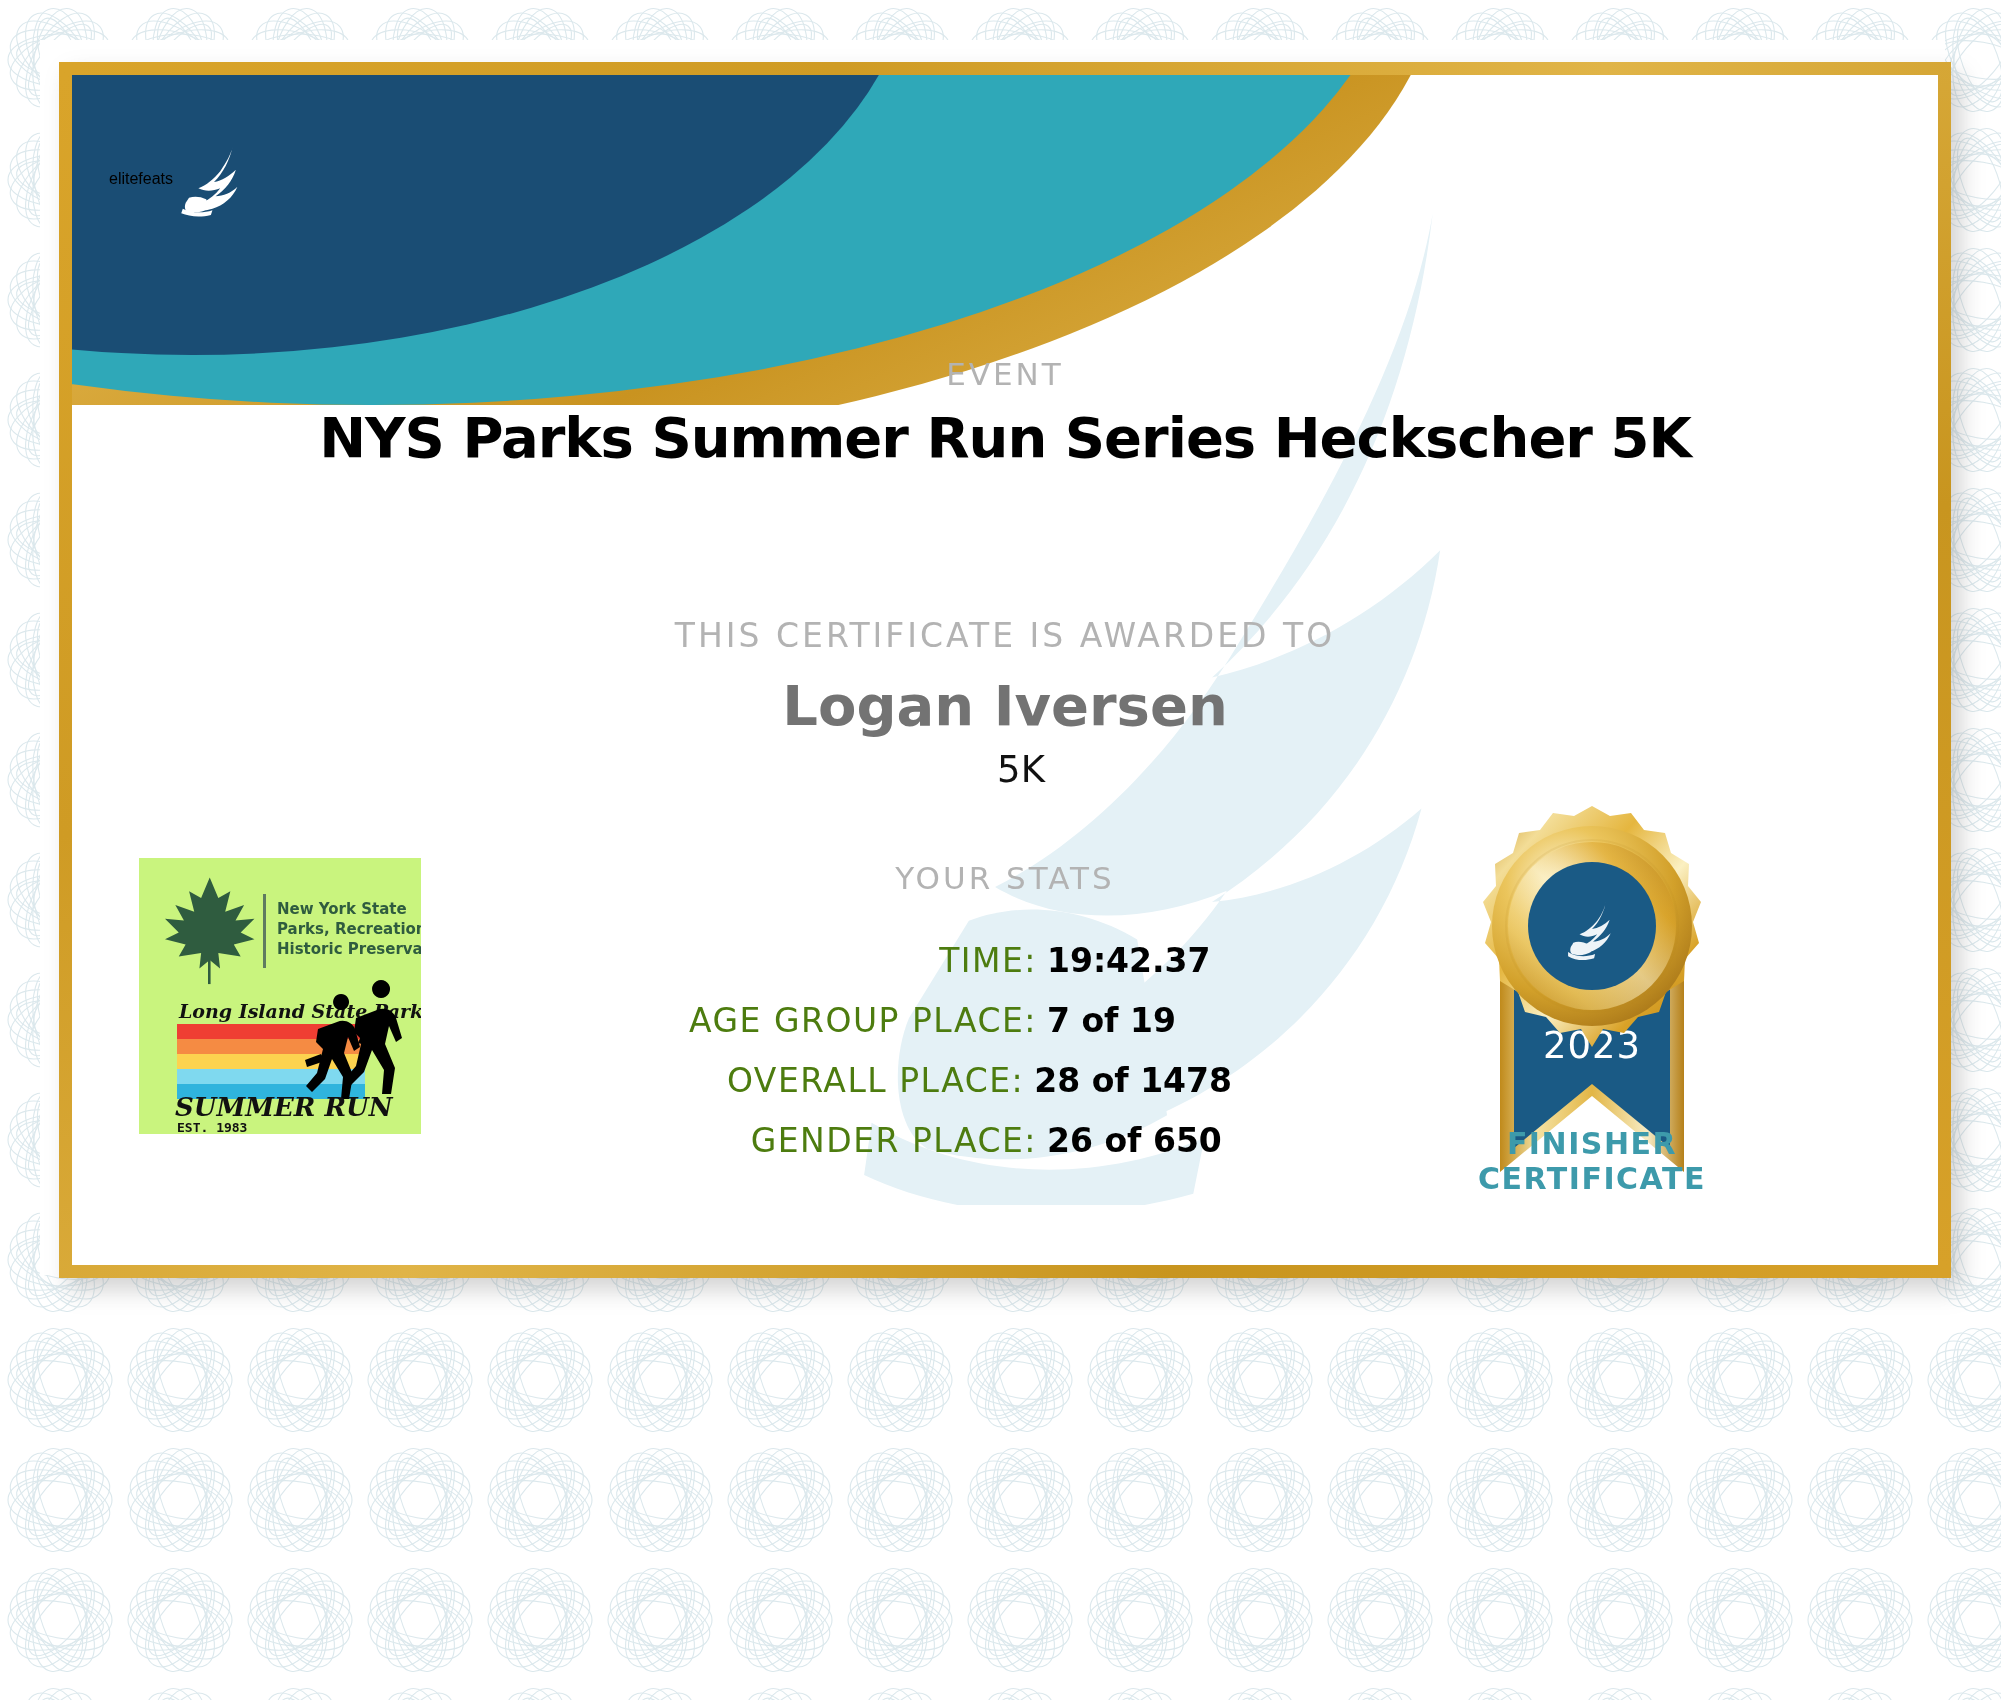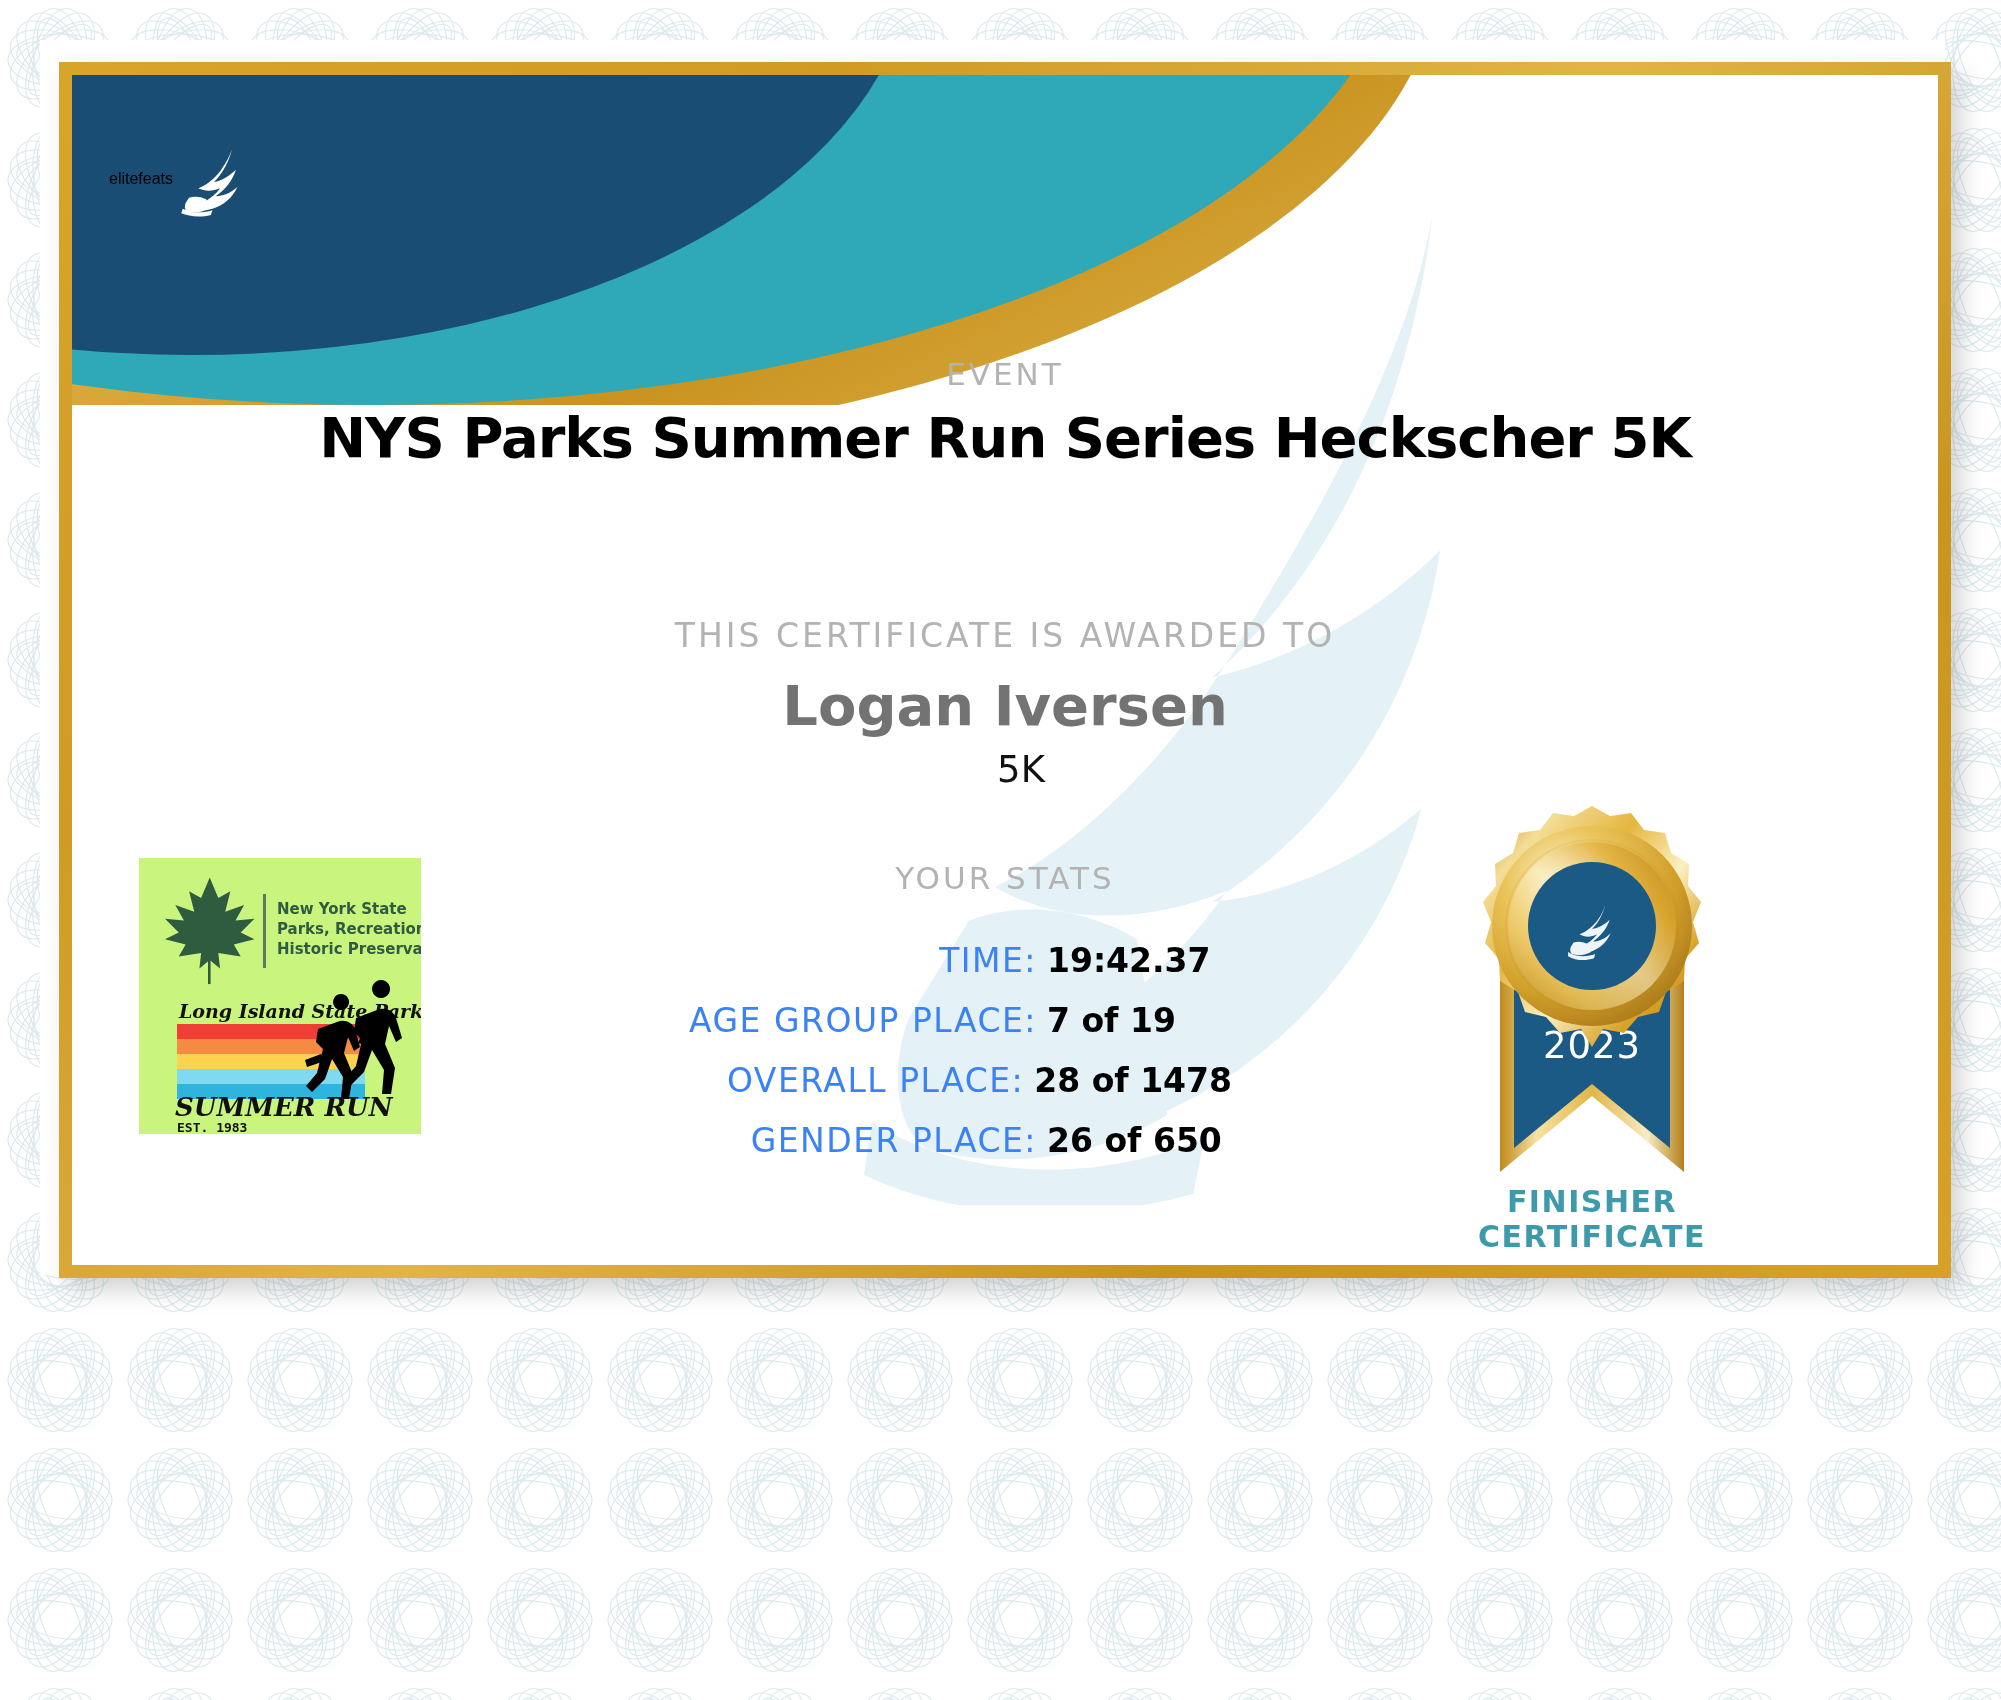--- a/index.html
+++ b/index.html
@@ -146,21 +146,21 @@
     width: 1160px;
   }
   .stat-row {
     display: flex;
     align-items: baseline;
     justify-content: flex-end;
     margin-bottom: 16px;
     height: 44px;
   }
   .stat-label {
-    color: #3b82f6;
+    color: #4d7c0f;
     font-size: 33px;
     letter-spacing: 1.5px;
     font-family: "DejaVu Sans", sans-serif;
     font-weight: 400;
     text-align: center;
     white-space: nowrap;
   }
   .stat-value {
     color: #000000;
     font-size: 33px;
@@ -189,21 +189,21 @@
     position: absolute;
     left: 1370px;
     top: 725px;
     width: 300px;
     height: 430px;
     z-index: 4;
   }
   #finisher-cert {
     position: absolute;
     left: 1325px;
-    top: 1110px;
+    top: 1052px;
     width: 390px;
     text-align: center;
     color: #3d9aab;
     font-size: 30px;
     font-weight: 700;
     line-height: 1.15;
     letter-spacing: 1.5px;
     font-family: "DejaVu Sans", sans-serif;
     z-index: 4;
   }

